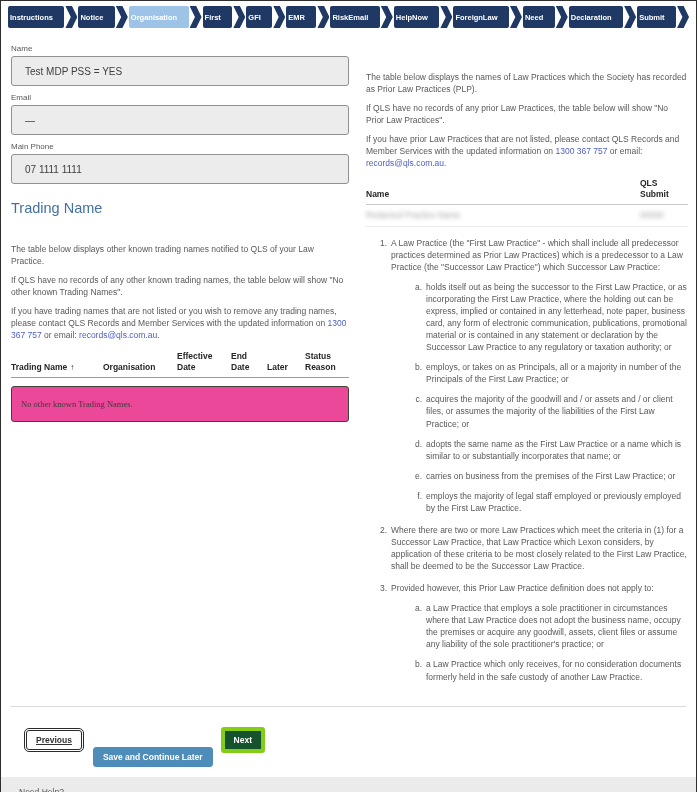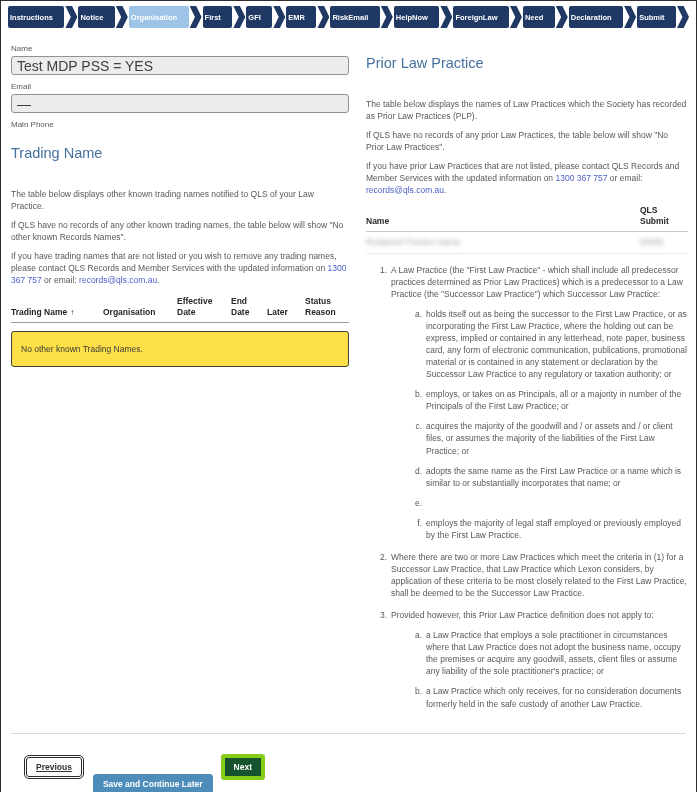--- a/index.html
+++ b/index.html
@@ -16,22 +16,22 @@
   .crumb.active { background: #9dc3e6; }
   .chev { flex: 0 0 12px; margin: 0 1px; background: #1f3864;
           clip-path: polygon(0 0, 55% 0, 100% 50%, 55% 100%, 0 100%, 45% 50%); }
 
   .main { display: flex; padding: 12px 10px 0 10px; flex: 1 0 auto; }
   .col-left  { width: 338px; margin-right: 17px; flex: none; }
   .col-right { width: 322px; flex: none; }
 
   .field { margin-bottom: 7px; }
   .field label { display: block; font-size: 8px; color: #595959; margin-bottom: 3px; }
-  .field input { width: 100%; height: 19px; background: #ececec; border: 1px solid #919191;
-                 border-radius: 3px; font-size: 14px; color: #404040; padding: 0 5px;
+  .field input { width: 100%; height: 30px; background: #ececec; border: 1px solid #919191;
+                 border-radius: 3px; font-size: 10px; color: #404040; padding: 0 13px;
                  font-family: inherit; }
 
   h2 { font-size: 14.5px; font-weight: 400; color: #44719e; margin: 16px 0 0 0; }
   .col-right h2 { margin-top: 11px; }
   p.txt { font-size: 8.5px; color: #595959; line-height: 1.42; margin: 0 0 7px 0; }
   .gap-top { margin-top: 27px !important; }
   a.lnk { color: #4b5fc9; text-decoration: none; cursor: pointer; }
 
   table { border-collapse: collapse; width: 100%; }
   .ttable { margin-top: 8px; }
@@ -39,22 +39,22 @@
                padding: 2px 3px 4px 0; border-bottom: 1px solid #9a9a9a; line-height: 1.25;
                cursor: pointer; }
   .ttable th:nth-child(1){ width: 92px; }
   .ttable th:nth-child(2){ width: 74px; }
   .ttable th:nth-child(3){ width: 54px; }
   .ttable th:nth-child(4){ width: 36px; }
   .ttable th:nth-child(5){ width: 38px; }
   .ttable th:nth-child(6){ width: 44px; margin-left: 7px; }
   .sort { margin-left: 3px; font-size: 8px; }
 
-  .notice { margin-top: 8px; background: #fde047; border: 1px solid #44413a; border-radius: 3px;
-            padding: 12px 9px; font-size: 8.5px; color: #3b3b3b; }
+  .notice { margin-top: 8px; background: #ec4899; border: 1px solid #44413a; border-radius: 3px;
+            padding: 12px 9px; font-size: 8.5px; color: #3b3b3b; font-family: Liberation Serif, serif; }
 
   .ptable { margin-top: 5px; }
   .ptable th { font-size: 8.5px; color: #262626; text-align: left; vertical-align: bottom;
                padding: 2px 0 4px 0; border-bottom: 1px solid #c9c9c9; line-height: 1.25; }
   .ptable th.num { width: 48px; }
   .ptable td { font-size: 8.5px; color: #8f8f8f; padding: 5px 0 6px 0; border-bottom: 1px solid #ededed; }
   .blur { filter: blur(2px); opacity: .8; }
 
   #plp-list { margin-top: 10px; padding-left: 9px; }
   .plp-item { display: flex; margin-bottom: 10px; }
@@ -138,26 +138,27 @@
       <div class="field">
         <label>Name</label>
         <input readonly="" value="Test MDP PSS = YES" style="">
       </div>
       <div class="field">
         <label>Email</label>
         <input readonly="" value="—" style="">
       </div>
       <div class="field">
         <label>Main Phone</label>
+        <input readonly="" value="07 1111 1111" style="">
       </div>
 
       <h2>Trading Name</h2>
 
       <p class="txt gap-top">The table below displays other known trading names notified to QLS of your Law Practice.</p>
-      <p class="txt">If QLS have no records of any other known trading names, the table below will show "No other known Records Names".</p>
+      <p class="txt">If QLS have no records of any other known trading names, the table below will show "No other known Trading Names".</p>
       <p class="txt">
         <span>If you have trading names that are not listed or you wish to remove any trading names, please contact QLS Records and Member Services with the updated information on</span>
         <a class="lnk">1300 367 757</a>
         <span>or email:</span>
         <a class="lnk">records@qls.com.au</a><span>.</span>
       </p>
 
       <table class="ttable">
         <thead>
             <tr id="trading-head-row">
@@ -167,21 +168,20 @@
               <th><span>End Date</span></th>
               <th><span>Later</span></th>
               <th><span>Status Reason</span></th>
             </tr>
           </thead>
       </table>
       <div class="notice">No other known Trading Names.</div>
     </div>
 
     <div class="col-right">
-      <h2>Prior Law Practice</h2>
 
       <p class="txt gap-top">The table below displays the names of Law Practices which the Society has recorded as Prior Law Practices (PLP).</p>
       <p class="txt">If QLS have no records of any prior Law Practices, the table below will show "No Prior Law Practices".</p>
       <p class="txt">
         <span>If you have prior Law Practices that are not listed, please contact QLS Records and Member Services with the updated information on</span>
         <a class="lnk">1300 367 757</a>
         <span>or email:</span>
         <a class="lnk">records@qls.com.au</a><span>.</span>
       </p>
 
@@ -216,20 +216,21 @@
               <div class="plp-sub">
                 <span class="mk">c.</span>
                 <div class="tx">acquires the majority of the goodwill and / or assets and / or client files, or assumes the majority of the liabilities of the First Law Practice; or</div>
               </div>
               <div class="plp-sub">
                 <span class="mk">d.</span>
                 <div class="tx">adopts the same name as the First Law Practice or a name which is similar to or substantially incorporates that name; or</div>
               </div>
               <div class="plp-sub">
                 <span class="mk">e.</span>
+                <div class="tx">carries on business from the premises of the First Law Practice; or</div>
               </div>
               <div class="plp-sub">
                 <span class="mk">f.</span>
                 <div class="tx">employs the majority of legal staff employed or previously employed by the First Law Practice.</div>
               </div>
             </div>
           </div>
           <div class="plp-item">
             <span class="mk">2.</span>
             <div class="bd">

